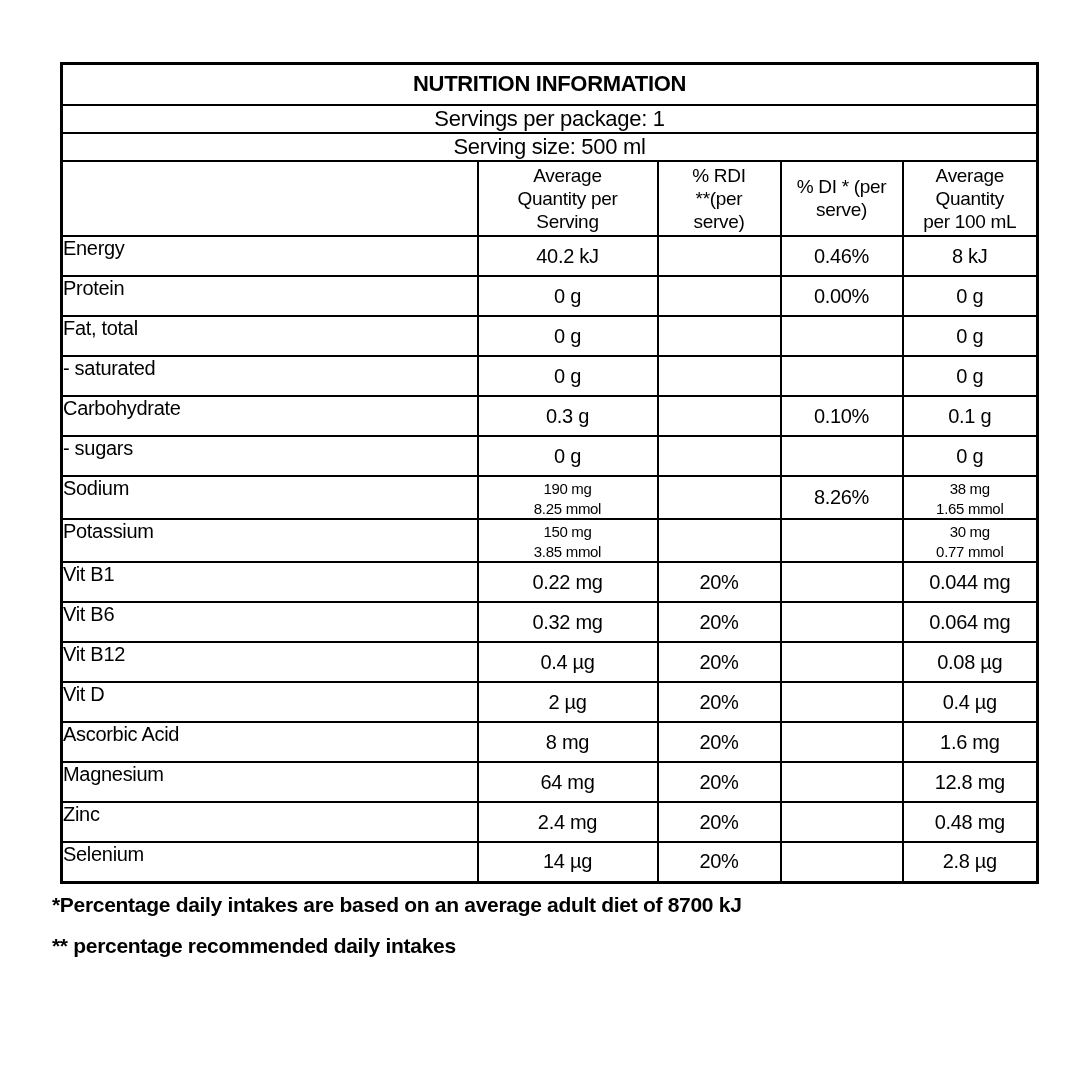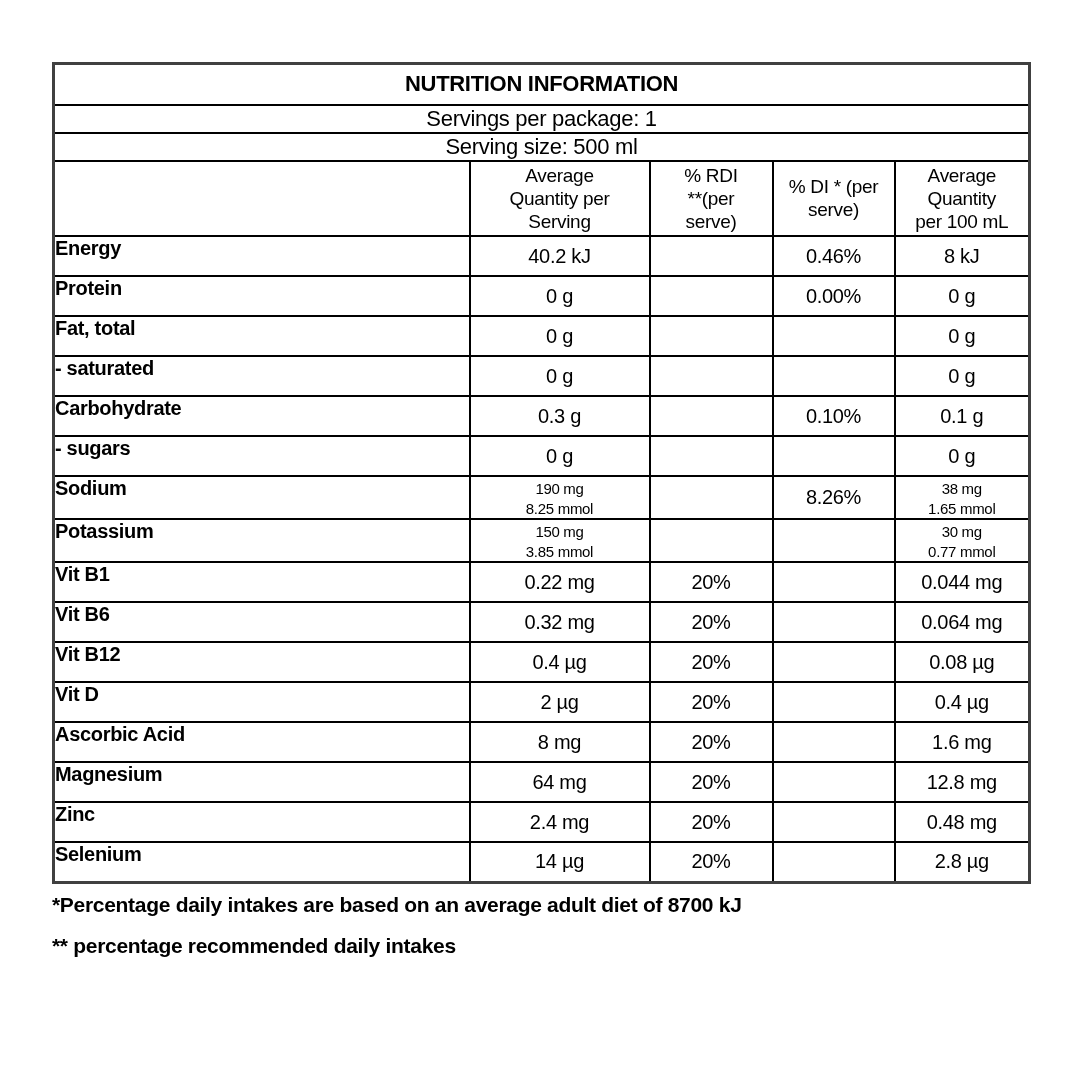--- a/index.html
+++ b/index.html
@@ -12,21 +12,22 @@
   }
   .wrap {
     position: absolute;
     left: 52px; top: 62px;
     width: 976px;
   }
   table.nutri {
     border-collapse: collapse;
     table-layout: fixed;
     width: 976px;
-    border: 3px solid #404040;
+    border: 3px solid #000000;
+    margin-left: 8px;
   }
   table.nutri th, table.nutri td {
     border: 2px solid #000;
     padding: 0;
     overflow: hidden;
   }
   tr.title-row { height: 41px; }
   .title-cell {
     text-align: center;
     font-weight: bold;
@@ -51,21 +52,20 @@
     padding: 2px 1px;
   }
   tr.body-row { height: 40px; }
   tr.body-row.tall { height: 40px; }
   td.c-label {
     text-align: left;
     vertical-align: top;
     font-size: 20px;
     padding: 3px 4px 0 5px;
     white-space: nowrap;
-    font-weight: bold;
   }
   td.c-val {
     text-align: center;
     vertical-align: middle;
     font-size: 20px;
     white-space: pre-line;
     padding-top: 3px;
   }
   td.c-val.sub {
     font-size: 15px;

